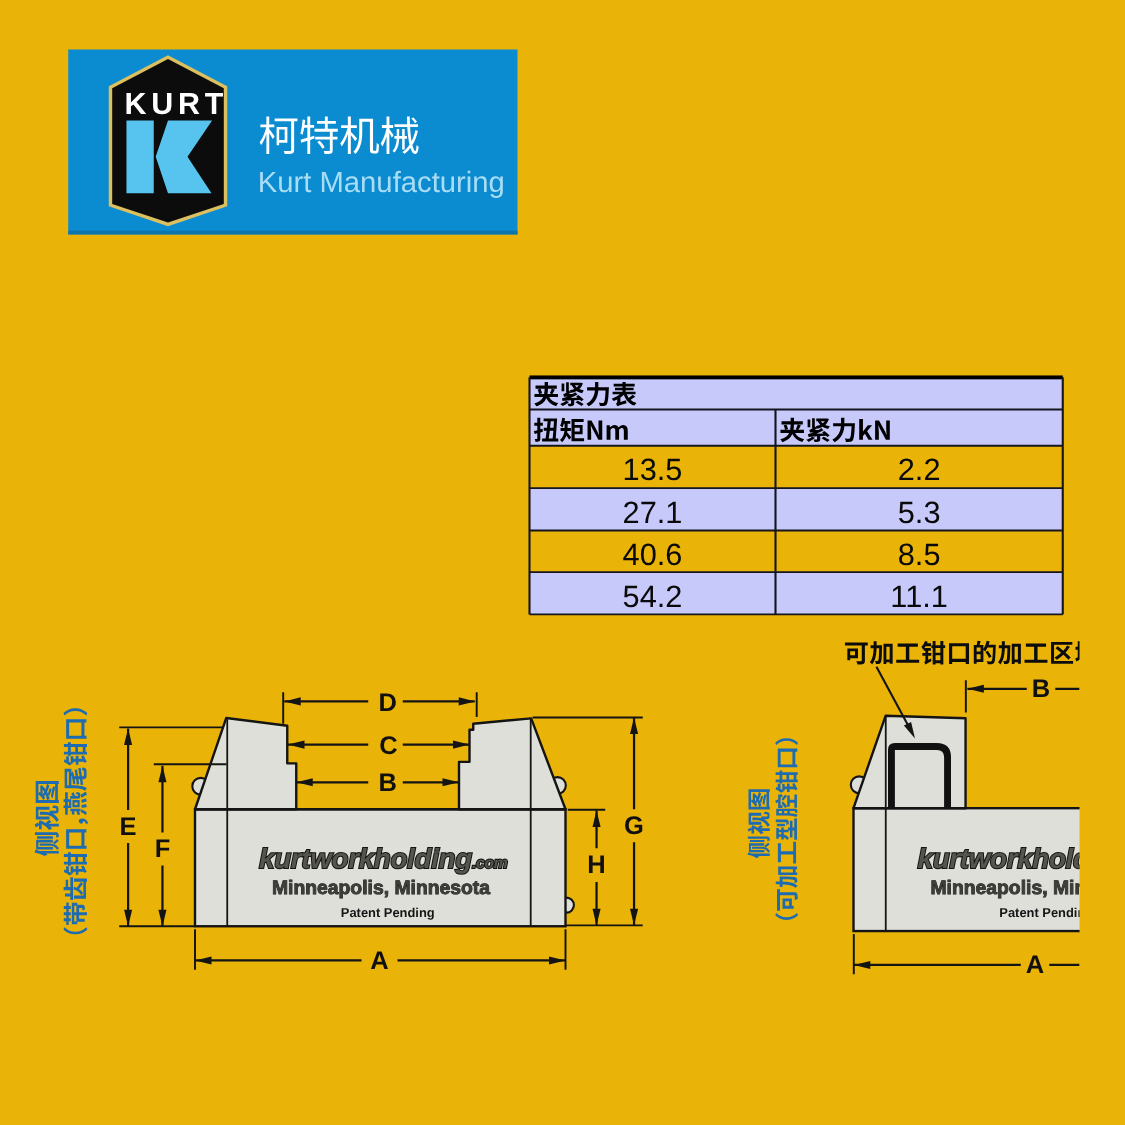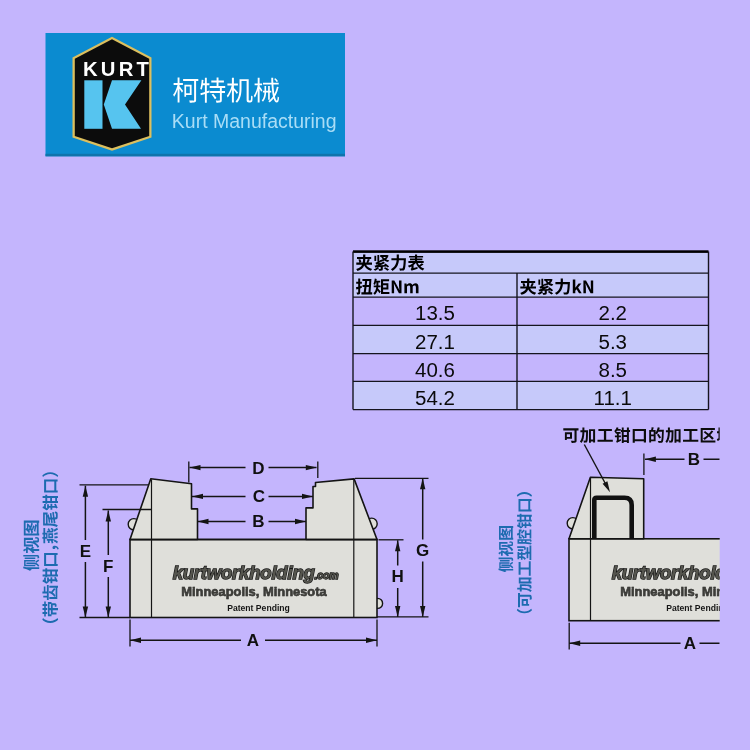--- a/index.html
+++ b/index.html
@@ -1,15 +1,15 @@
 <!DOCTYPE html>
 <html><head><meta charset="utf-8">
 <style>
 html,body{margin:0;padding:0;background:#ffffff;}
-#page{position:relative;width:750px;height:750px;overflow:hidden;background:#c4b5fd;}
+#page{position:relative;width:750px;height:750px;overflow:hidden;background:#eab308;}
 </style></head>
 <body>
 <div id="page">
 <svg width="750" height="750" viewBox="0 0 750 750">
 <rect x="45.5" y="33" width="299.5" height="123.3" fill="#0b8bd0"></rect>
 <rect x="45.5" y="153.8" width="299.5" height="2.5" fill="#0f74ac"></rect>
 <polygon points="112,36.8 151.5,57.5 151.5,137.5 112,150.8 72.5,137.5 72.5,57.5" fill="#dcbf5e"></polygon>
 <polygon points="112,39.3 149.2,58.8 149.2,136 112,148.3 74.8,136 74.8,58.8" fill="#0c0c0c"></polygon>
 <text x="83" y="76.3" font-family="Liberation Sans, sans-serif" font-size="20.3" font-weight="bold" fill="#ffffff" letter-spacing="3.2">KURT</text>
 <polygon points="84.3,80.3 102.5,80.3 102.5,128.8 84.3,128.8" fill="#56c4ef"></polygon>

